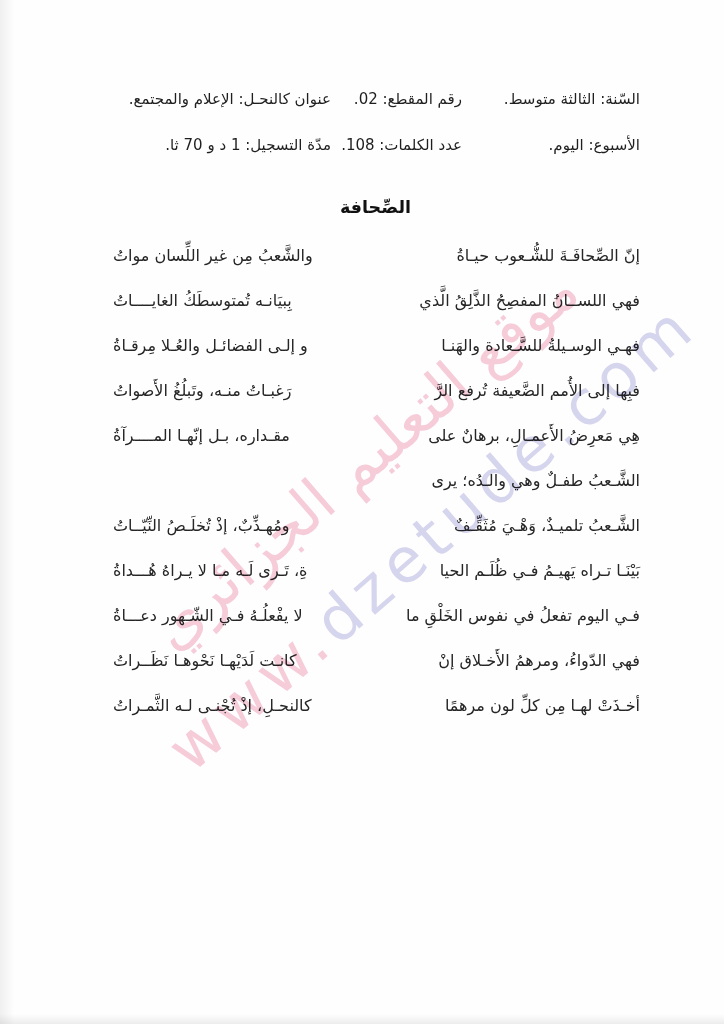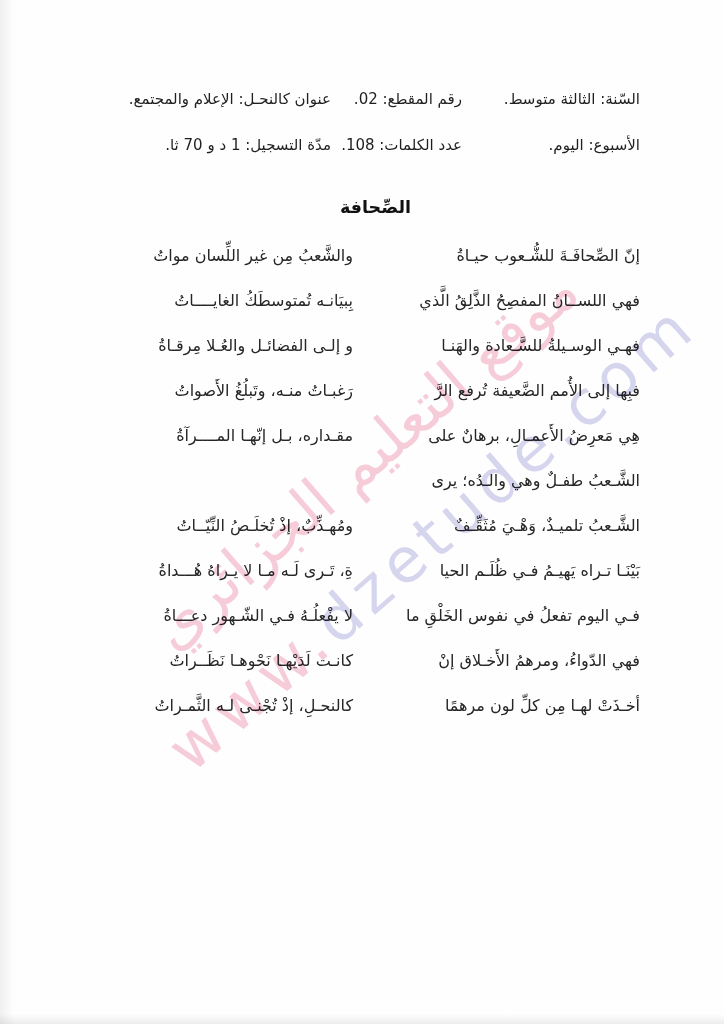--- a/index.html
+++ b/index.html
@@ -78,21 +78,21 @@
     line-height: 24px;
     margin-bottom: 21px;
   }
   .hemi-right {
     width: 285px;
     text-align: right;
   }
   .hemi-left {
     width: 240px;
     margin-right: 2px;
-    text-align: right;
+    text-align: left;
   }
   .citation {
     width: 560px;
     margin: 16px 68px 0 auto;
     text-align: center;
     font-size: 13.5px;
     line-height: 20px;
     color: #111111;
     white-space: nowrap;
     font-weight: 500;

